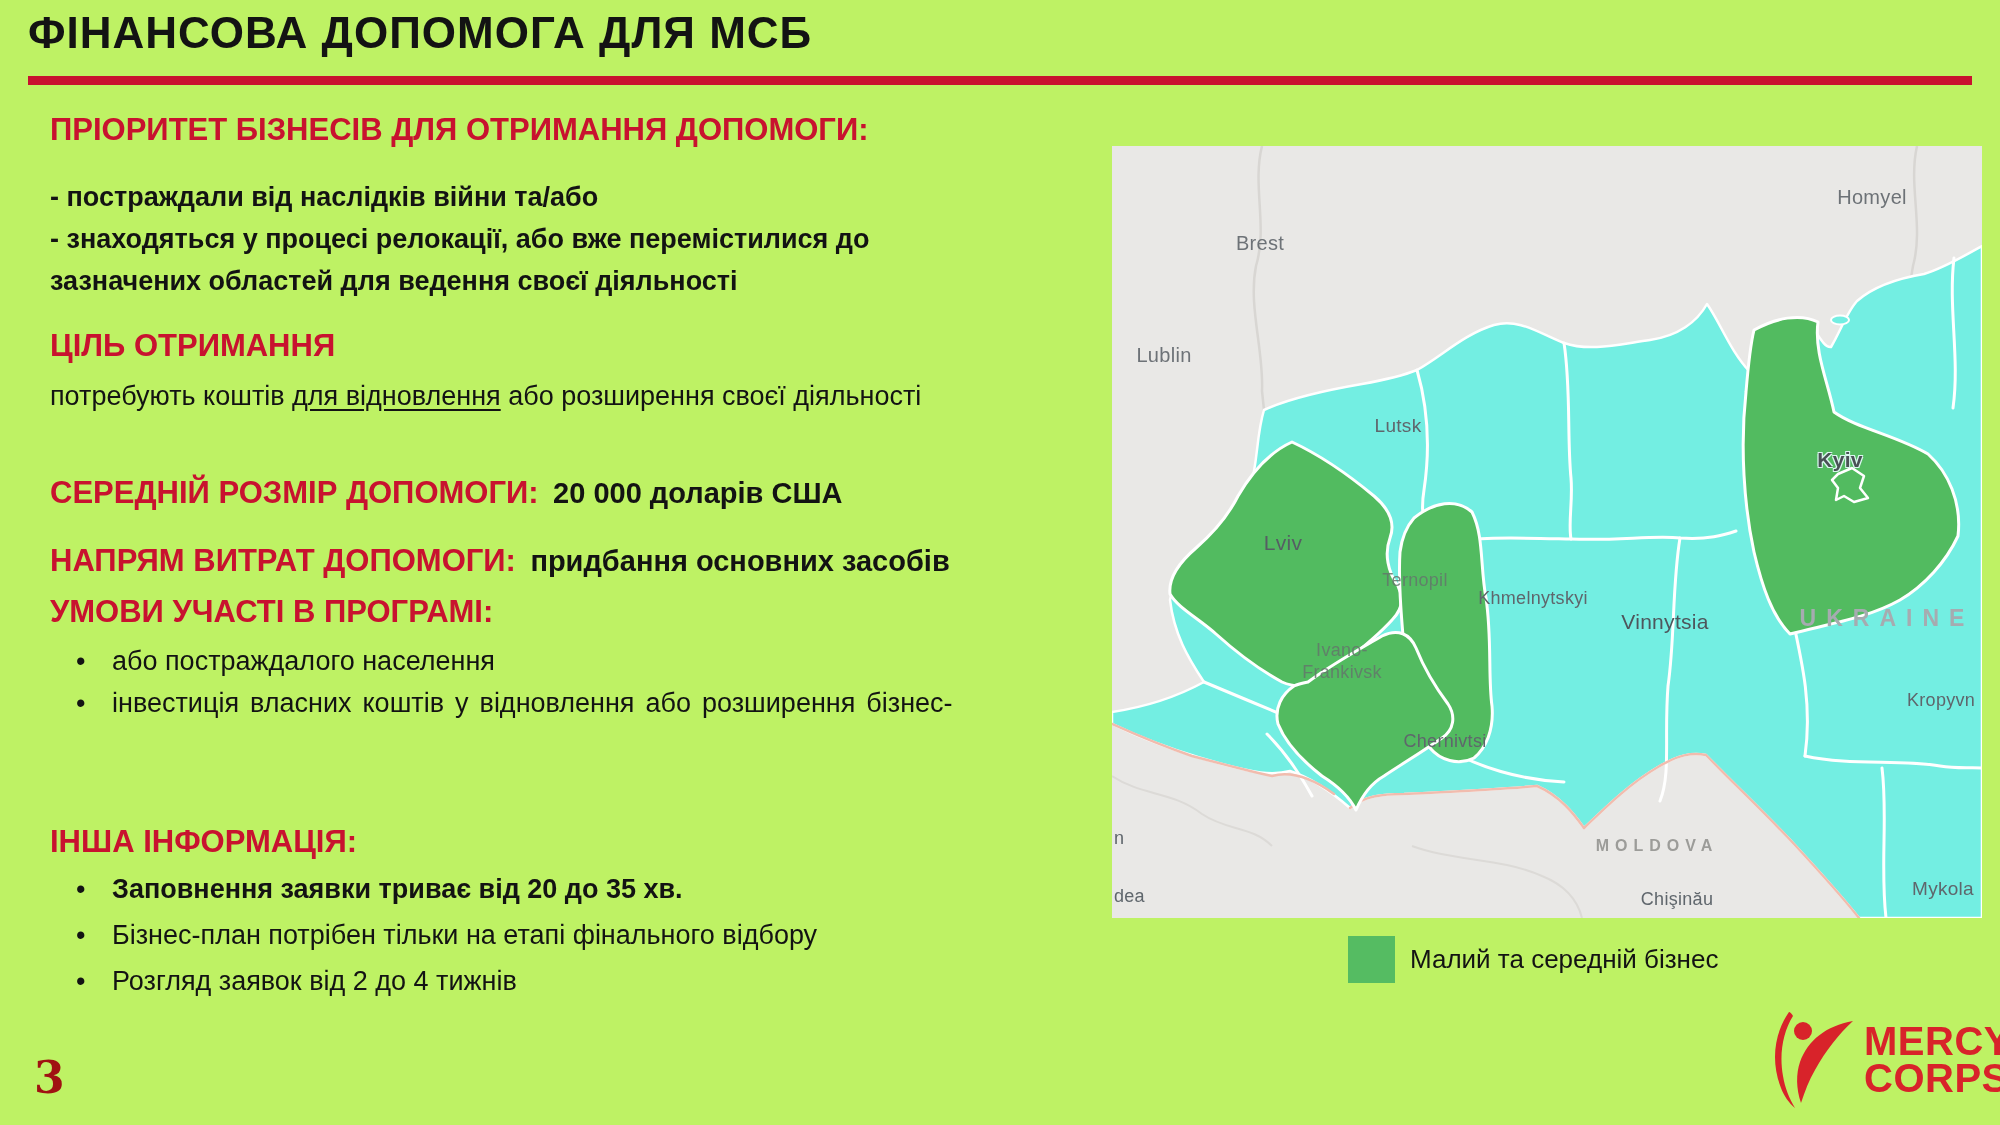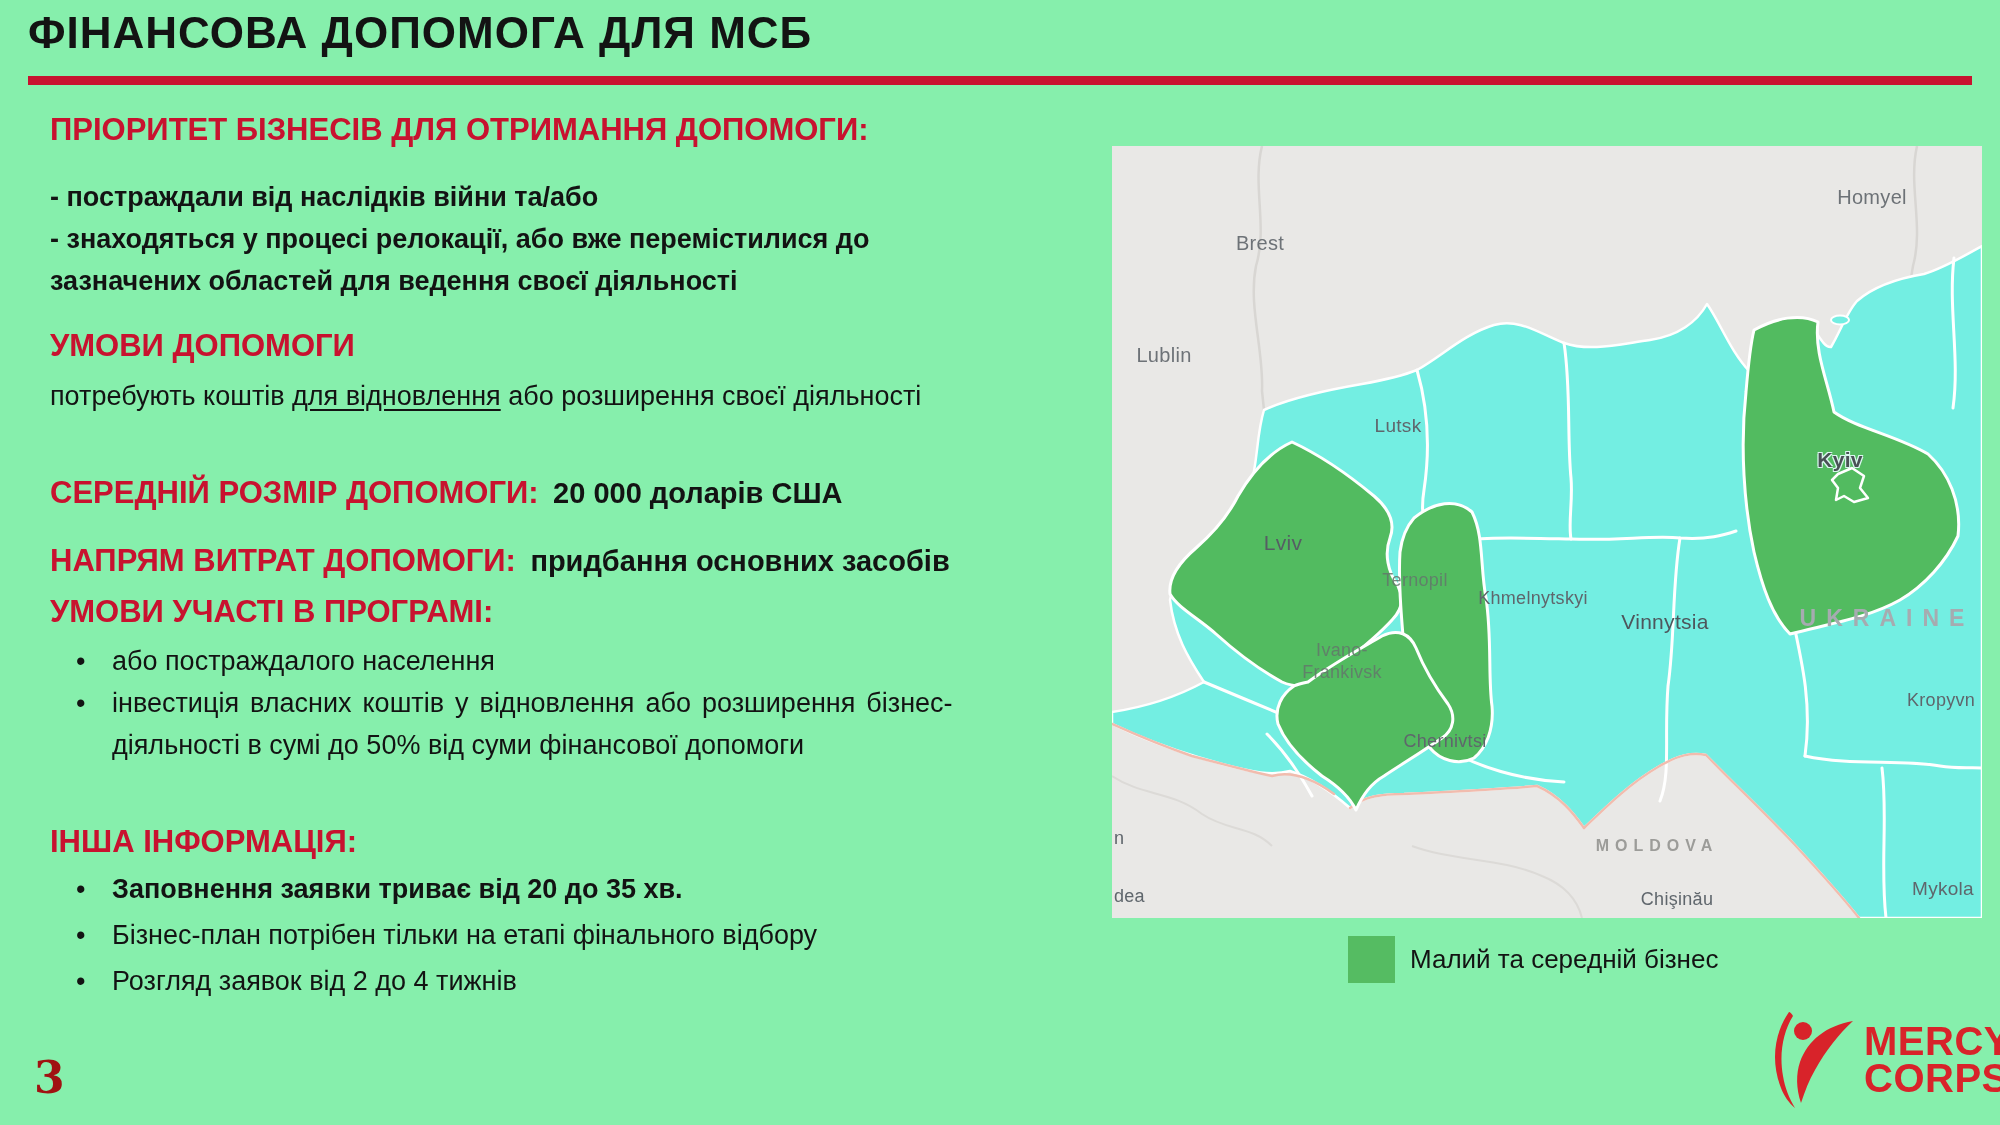--- a/index.html
+++ b/index.html
@@ -1,16 +1,16 @@
 <!DOCTYPE html>
 <html><head>
 <meta charset="utf-8">
 <style>
   html,body{margin:0;padding:0;background:#ffffff;}
-  .slide{position:relative;width:2000px;height:1125px;background:#86efac;overflow:hidden;
+  .slide{position:relative;width:2000px;height:1125px;background:#bef264;overflow:hidden;
          font-family:"Liberation Sans",sans-serif;color:#131313;}
   
   .title{position:absolute;left:28px;top:8px;font-size:44px;font-weight:bold;
          letter-spacing:1px;color:#131313;white-space:nowrap;}
   .rule{position:absolute;left:28px;top:76px;width:1944px;height:9px;background:#c8122f;}
   
   .redhead{position:absolute;left:50px;font-size:31px;font-weight:bold;color:#c8122f;white-space:nowrap;}
   .boldlines{position:absolute;left:50px;font-size:27px;font-weight:bold;line-height:42px;white-space:nowrap;}
   .bodyline{position:absolute;left:50px;font-size:27px;line-height:40px;white-space:nowrap;}
   .inlinehead{position:absolute;left:50px;white-space:nowrap;margin-top:35px;}
@@ -59,21 +59,21 @@
   <div class="title">ФІНАНСОВА ДОПОМОГА ДЛЯ МСБ</div>
   <div class="rule"></div>
 
   <div class="redhead" style="top:112px">ПРІОРИТЕТ БІЗНЕСІВ ДЛЯ ОТРИМАННЯ ДОПОМОГИ:</div>
   <div class="boldlines" style="top:176px">
     <div>- постраждали від наслідків війни та/або</div>
     <div>- знаходяться у процесі релокації, або вже перемістилися до</div>
     <div>зазначених областей для ведення своєї діяльності</div>
   </div>
 
-  <div class="redhead" style="top:328px">УМОВИ ДОПОМОГИ</div>
+  <div class="redhead" style="top:328px">ЦІЛЬ ОТРИМАННЯ</div>
   <div class="bodyline" style="top:376px"><span>потребують коштів </span><span class="u">для відновлення</span><span> або розширення своєї діяльності</span></div>
 
   <div class="inlinehead" style="top:440px">
     <span class="rh">СЕРЕДНІЙ РОЗМІР ДОПОМОГИ:</span>
     <span class="bv">20 000 доларів США</span>
   </div>
 
   <div class="inlinehead" style="top:508px">
     <span class="rh">НАПРЯМ ВИТРАТ ДОПОМОГИ:</span>
     <span class="bv">придбання основних засобів</span>
@@ -84,21 +84,20 @@
     <div class="li">
       <span class="mark">•</span>
       <div class="btext">
         <div>або постраждалого населення</div>
       </div>
     </div>
     <div class="li">
       <span class="mark">•</span>
       <div class="btext">
         <div class="js2">інвестиція власних коштів у відновлення або розширення бізнес-</div>
-        <div>діяльності в сумі до 50% від суми фінансової допомоги</div>
       </div>
     </div>
   </div>
 
   <div class="redhead" style="top:824px">ІНША ІНФОРМАЦІЯ:</div>
   <div class="bullets lh44" style="top:866px">
     <div class="li">
       <span class="mark">•</span>
       <div class="btext b-bold">Заповнення заявки триває від 20 до 35 хв.</div>
     </div>

